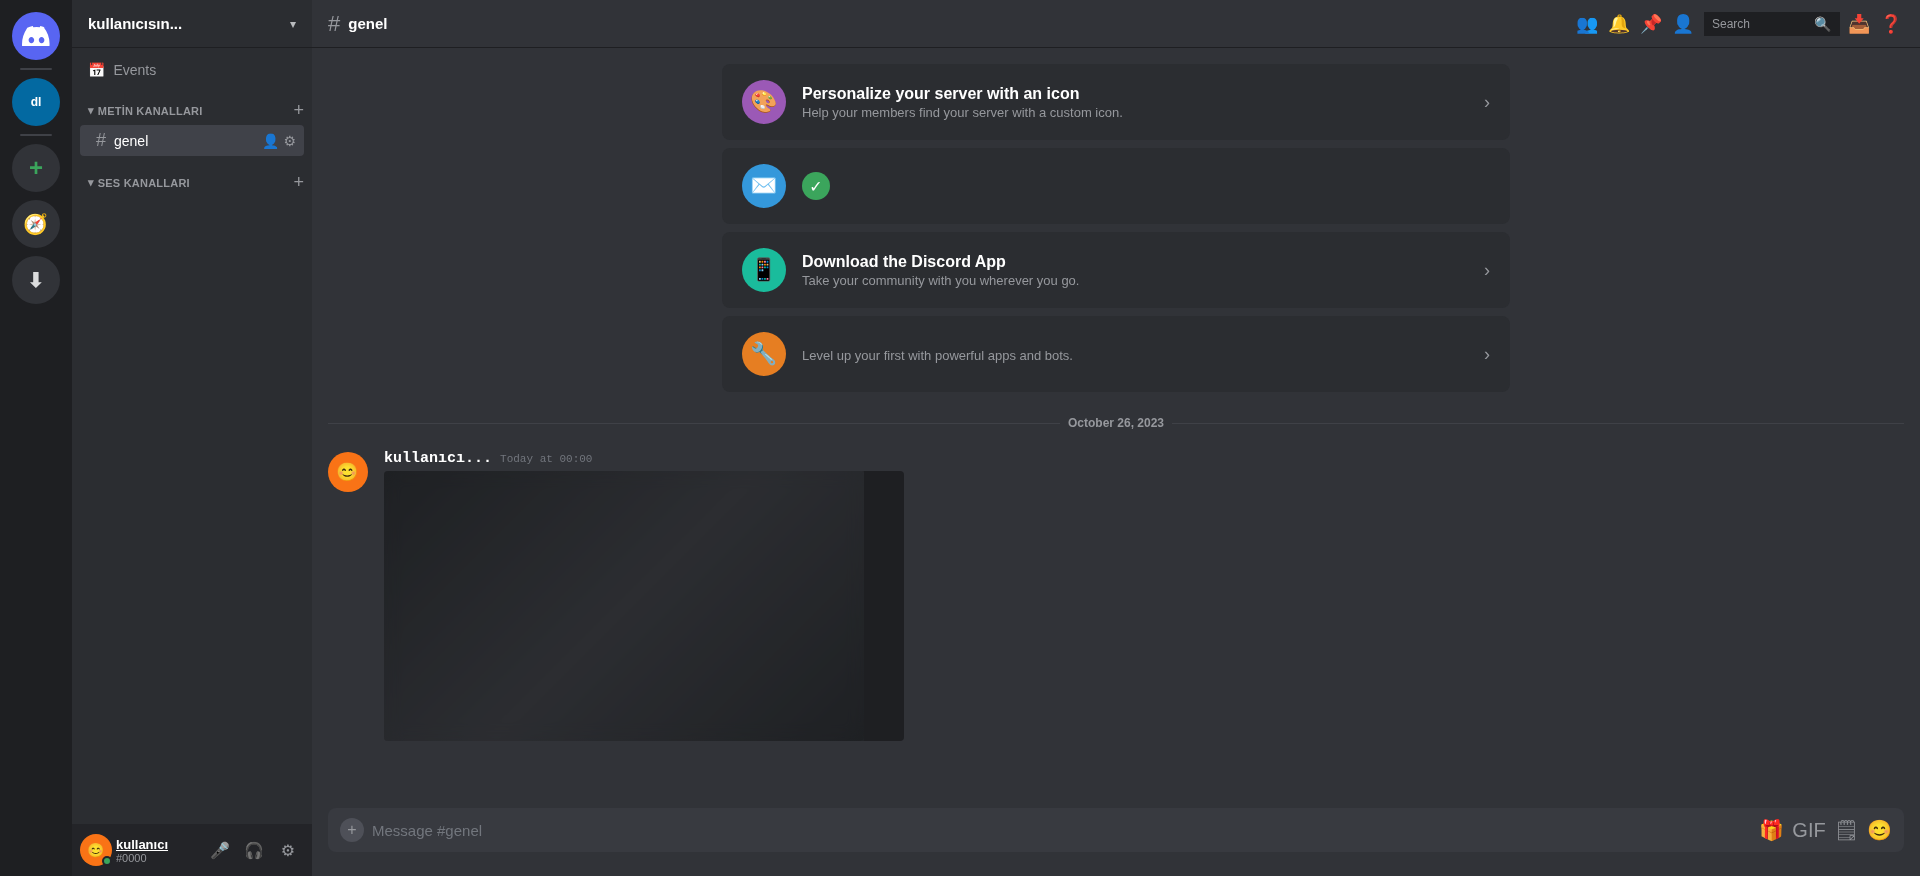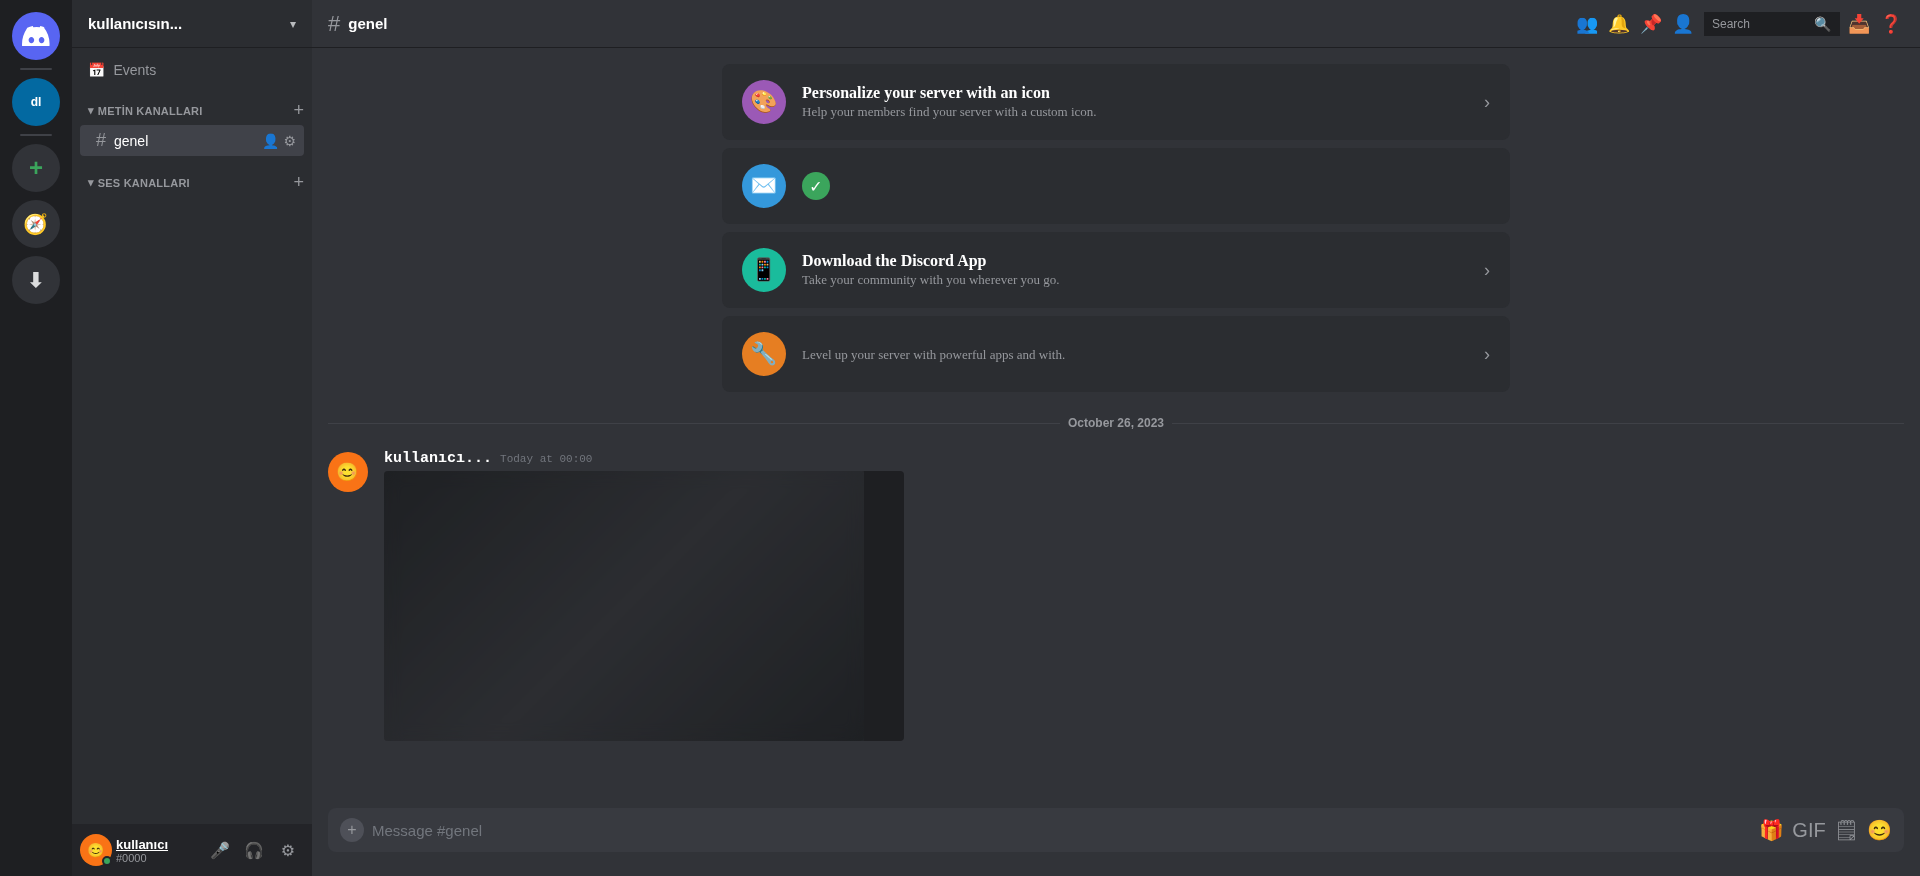--- a/index.html
+++ b/index.html
@@ -297,21 +297,20 @@
       font-size: 22px;
       margin-right: 16px;
       flex-shrink: 0;
     }
     .checklist-icon.purple { background: #9b59b6; }
     .checklist-icon.blue { background: #3498db; }
     .checklist-icon.teal { background: #1abc9c; }
     .checklist-icon.orange { background: #e67e22; }
     .checklist-text {
       flex: 1;
-      font-family: Liberation Serif, serif;
     }
     .checklist-title {
       font-size: 16px;
       font-weight: 600;
       color: #fff;
     }
     .checklist-subtitle {
       font-size: 13px;
       color: #96989d;
       margin-top: 2px;
@@ -555,21 +554,21 @@
         <div class="checklist-text">
           <div class="checklist-title">Download the Discord App</div>
           <div class="checklist-subtitle">Take your community with you wherever you go.</div>
         </div>
         <span class="checklist-chevron">›</span>
       </div>
 
       <div class="checklist-item">
         <div class="checklist-icon orange">🔧</div>
         <div class="checklist-text">
-          <div class="checklist-subtitle">Level up your server with powerful apps and with.</div>
+          <div class="checklist-subtitle">Level up your first with powerful apps and bots.</div>
         </div>
         <span class="checklist-chevron">›</span>
       </div>
 
     </div>
 
     <div class="date-separator">
       <div class="date-line"></div>
       <span class="date-text">October 26, 2023</span>
       <div class="date-line"></div>

